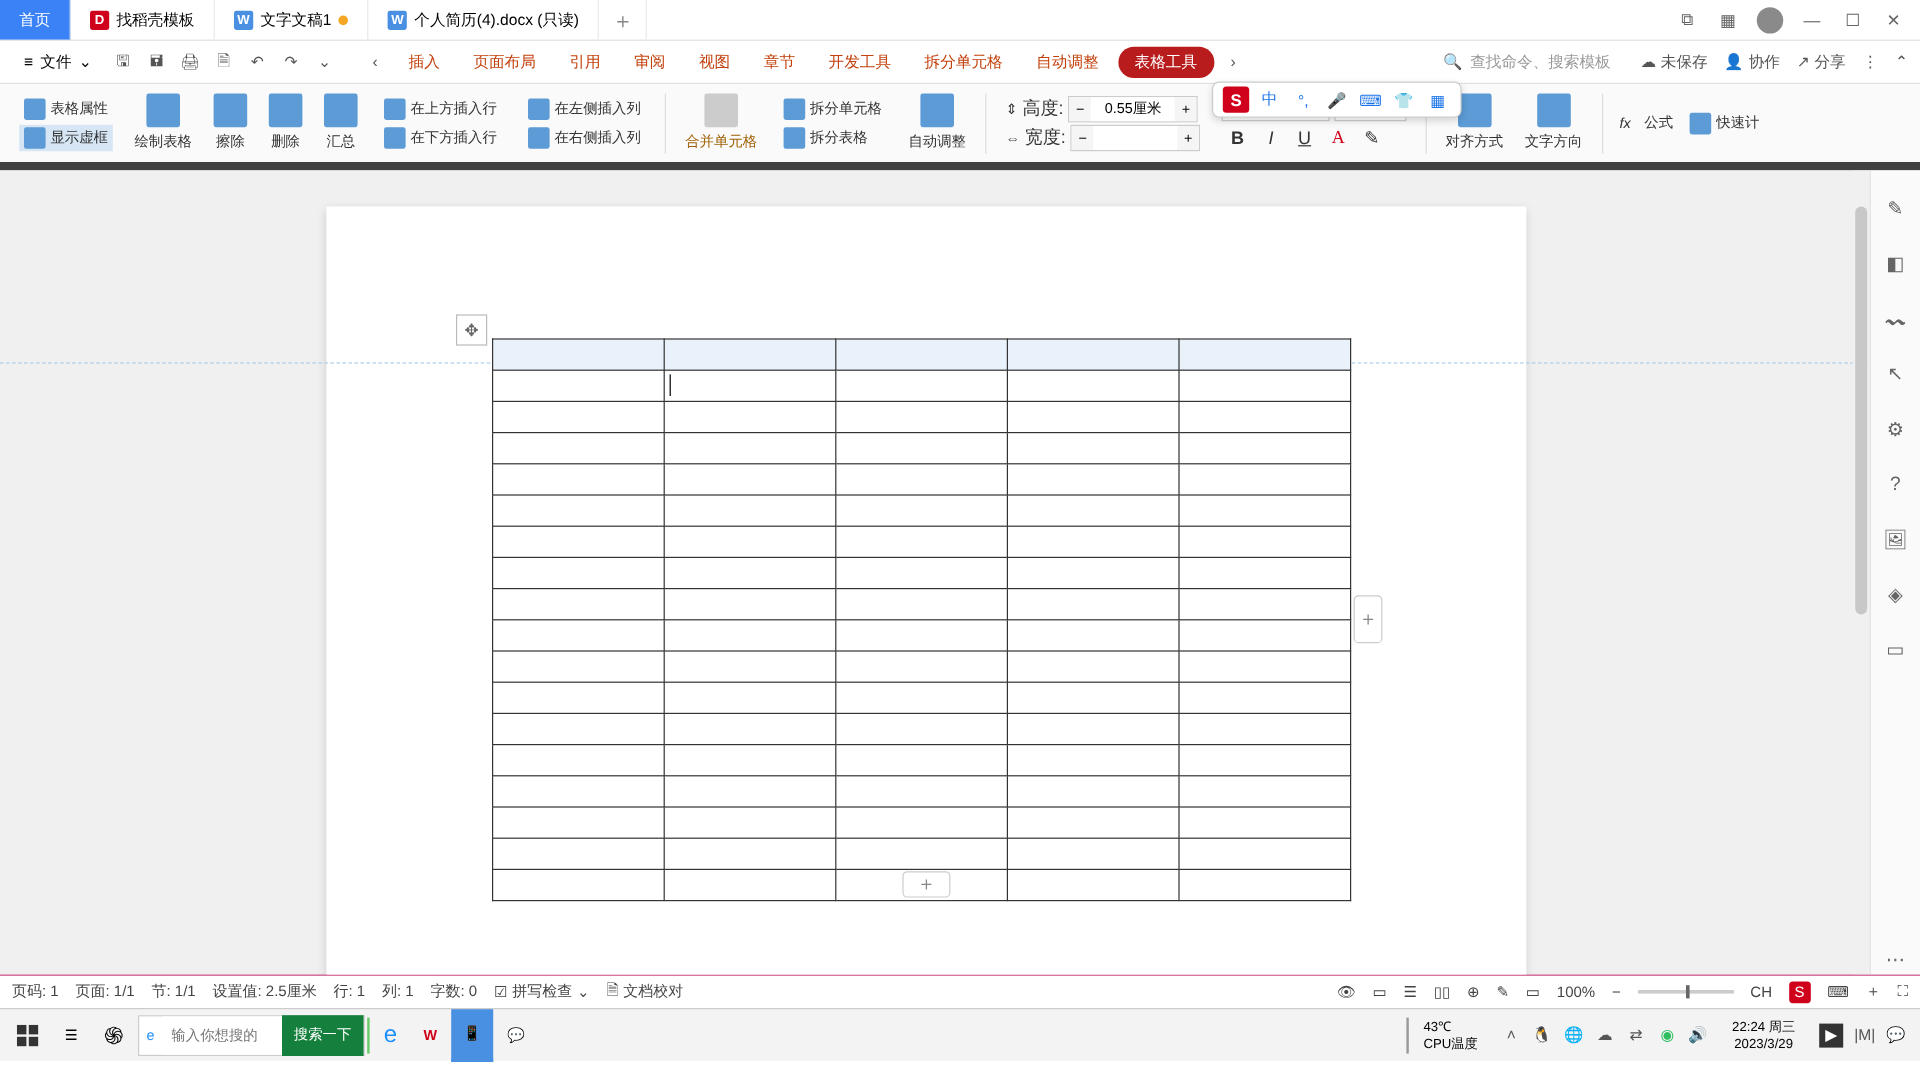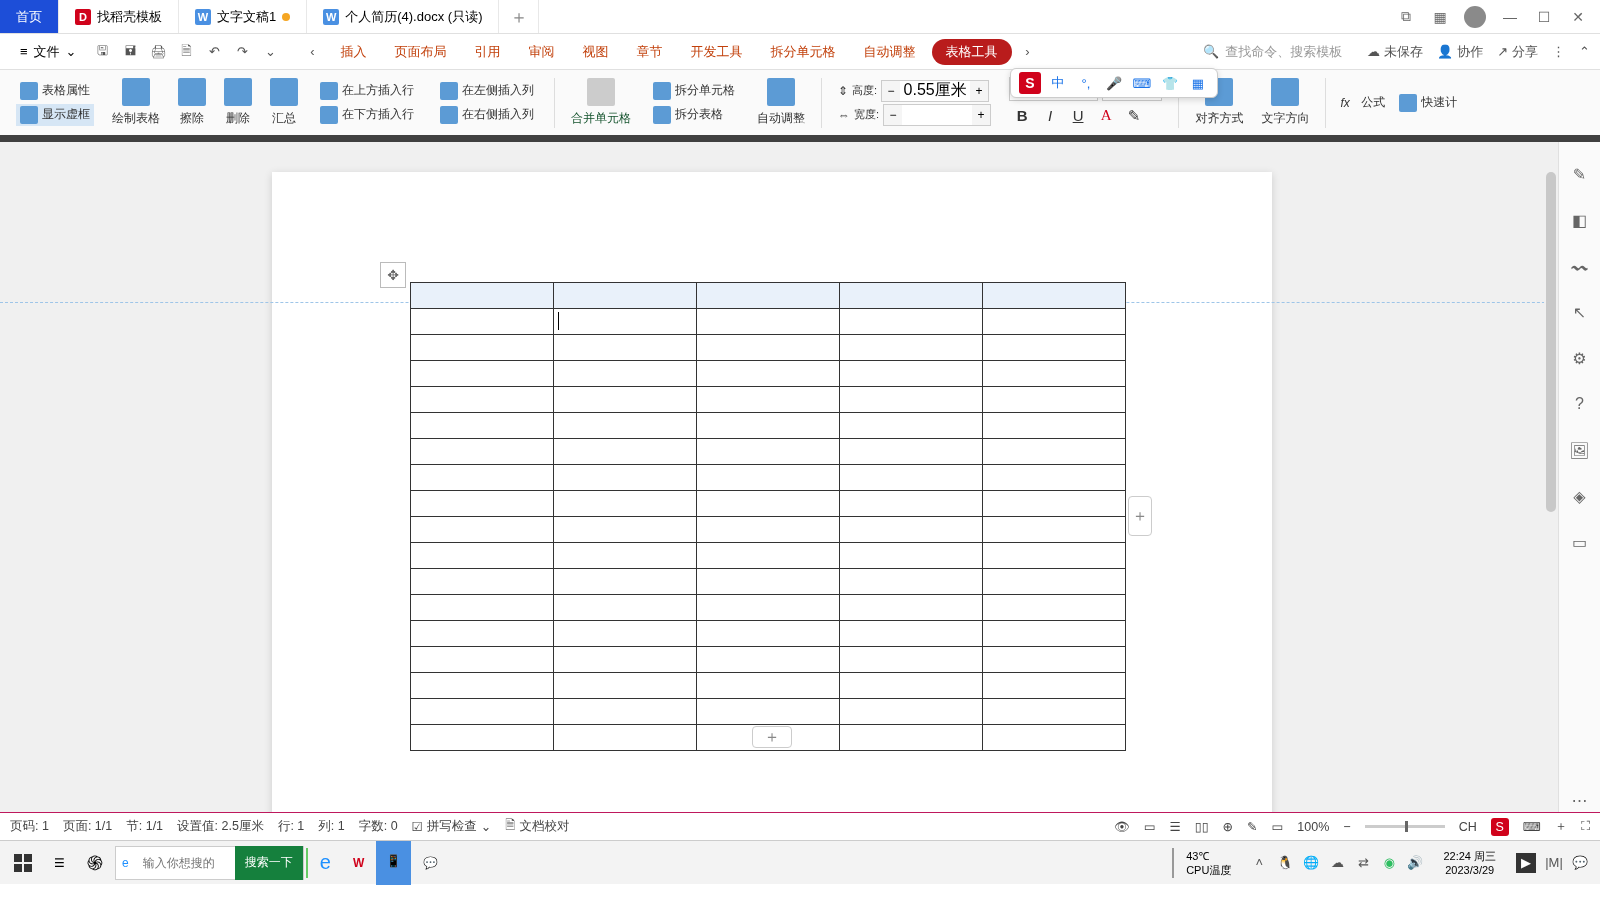--- a/index.html
+++ b/index.html
@@ -1,21 +1,21 @@
 <!DOCTYPE html>
 <html><head>
 <meta charset="utf-8">
 <style>
 * { margin: 0; padding: 0; box-sizing: border-box; font-family: "Microsoft YaHei", sans-serif; }
 body { background: #fff; overflow: hidden; width: 1600px; height: 899px; position: relative; }
 
 
 .titlebar { height: 34px; background: #fff; display: flex; align-items: stretch; border-bottom: 1px solid #e0e0e0; }
 .tab { display: flex; align-items: center; padding: 0 16px; font-size: 13px; gap: 6px; border-right: 1px solid #e8e8e8; cursor: pointer; }
-.tab.home { background: #1d4ed8; color: #fff; }
+.tab.home { background: #3b82f6; color: #fff; }
 .tab .dot { width: 8px; height: 8px; border-radius: 50%; background: #f5a623; }
 .tab .wicon { width: 16px; height: 16px; background: #4a90e2; color: #fff; display: inline-flex; align-items: center; justify-content: center; font-size: 11px; font-weight: bold; border-radius: 2px; }
 .tab .dicon { width: 16px; height: 16px; background: #d0021b; color: #fff; display: inline-flex; align-items: center; justify-content: center; font-size: 11px; font-weight: bold; border-radius: 2px; }
 .tab.add { width: 40px; justify-content: center; font-size: 18px; color: #888; }
 .titlebar-right { margin-left: auto; display: flex; align-items: center; gap: 14px; padding-right: 12px; }
 .tbr-btn { width: 20px; height: 20px; display: flex; align-items: center; justify-content: center; color: #666; font-size: 14px; cursor: pointer; }
 .avatar { width: 22px; height: 22px; border-radius: 50%; background: #8a8a8a; }
 
 
 .menubar { height: 36px; display: flex; align-items: center; padding: 0 10px; gap: 4px; border-bottom: 1px solid #e0e0e0; font-size: 13px; }
@@ -31,24 +31,24 @@
 
 .ribbon { height: 72px; display: flex; align-items: center; padding: 0 10px; gap: 6px; border-bottom: 7px solid #404040; font-size: 12px; color: #333; background: #fafafa; position: relative; }
 .rgroup { display: flex; flex-direction: column; align-items: center; gap: 2px; padding: 0 6px; }
 .rgroup.row2 { display: flex; flex-direction: column; gap: 2px; align-items: flex-start; }
 .rbtn { display: flex; align-items: center; gap: 4px; padding: 2px 4px; cursor: pointer; white-space: nowrap; }
 .rbtn .ri { width: 18px; height: 18px; background: #5c9bd5; display: inline-block; border-radius: 2px; }
 .rbtn.big { flex-direction: column; padding: 4px 6px; }
 .rbtn.big .ri { width: 28px; height: 28px; }
 .sep { width: 1px; height: 50px; background: #ddd; margin: 0 4px; }
 .dim-row { display: flex; align-items: center; gap: 4px; }
-.dim-row .lbl { font-size: 11px; text-align: right; }
+.dim-row .lbl { font-size: 15px; text-align: right; }
 .dim-row .stepper { display: flex; align-items: center; border: 1px solid #ccc; height: 22px; }
 .dim-row .stepper button { width: 18px; height: 20px; border: none; background: #f5f5f5; cursor: pointer; font-size: 12px; }
-.dim-row .stepper input { width: 70px; border: none; text-align: center; font-size: 16px; height: 20px; }
+.dim-row .stepper input { width: 70px; border: none; text-align: center; font-size: 12px; height: 20px; }
 .font-sel { border: 1px solid #ccc; height: 24px; padding: 0 6px; font-size: 12px; background: #fff; display: flex; align-items: center; gap: 6px; cursor: pointer; }
 .fmt-btn { width: 26px; height: 26px; display: flex; align-items: center; justify-content: center; cursor: pointer; font-size: 15px; font-family: "Times New Roman", serif; }
 
 
 .ime { position: absolute; left: 1010px; top: 68px; display: flex; align-items: center; gap: 6px; background: #fff; border: 1px solid #ccc; border-radius: 6px; padding: 3px 8px; box-shadow: 0 2px 6px rgba(0,0,0,.15); z-index: 50; }
 .ime .s { width: 22px; height: 22px; background: #d0021b; color: #fff; display: flex; align-items: center; justify-content: center; font-weight: bold; border-radius: 3px; font-size: 14px; }
 .ime .b { width: 22px; height: 22px; display: flex; align-items: center; justify-content: center; color: #1a73e8; font-size: 13px; cursor: pointer; }
 
 
 .doc-area { position: relative; height: 670px; background: #f0f0f0; overflow: hidden; }
@@ -209,21 +209,21 @@
     <div class="rbtn">
         <span class="ri"></span>
         <span>在左侧插入列</span>
       </div>
     <div class="rbtn">
         <span class="ri"></span>
         <span>在右侧插入列</span>
       </div>
   </div>
   <div class="sep"></div>
-  <div class="rbtn big" style="color:#14532d">
+  <div class="rbtn big" style="color:#a16207">
       <span class="ri" style="background:#ccc"></span>
       <span>合并单元格</span>
     </div>
   <div class="rgroup row2">
     <div class="rbtn">
         <span class="ri"></span>
         <span>拆分单元格</span>
       </div>
     <div class="rbtn">
         <span class="ri"></span>

